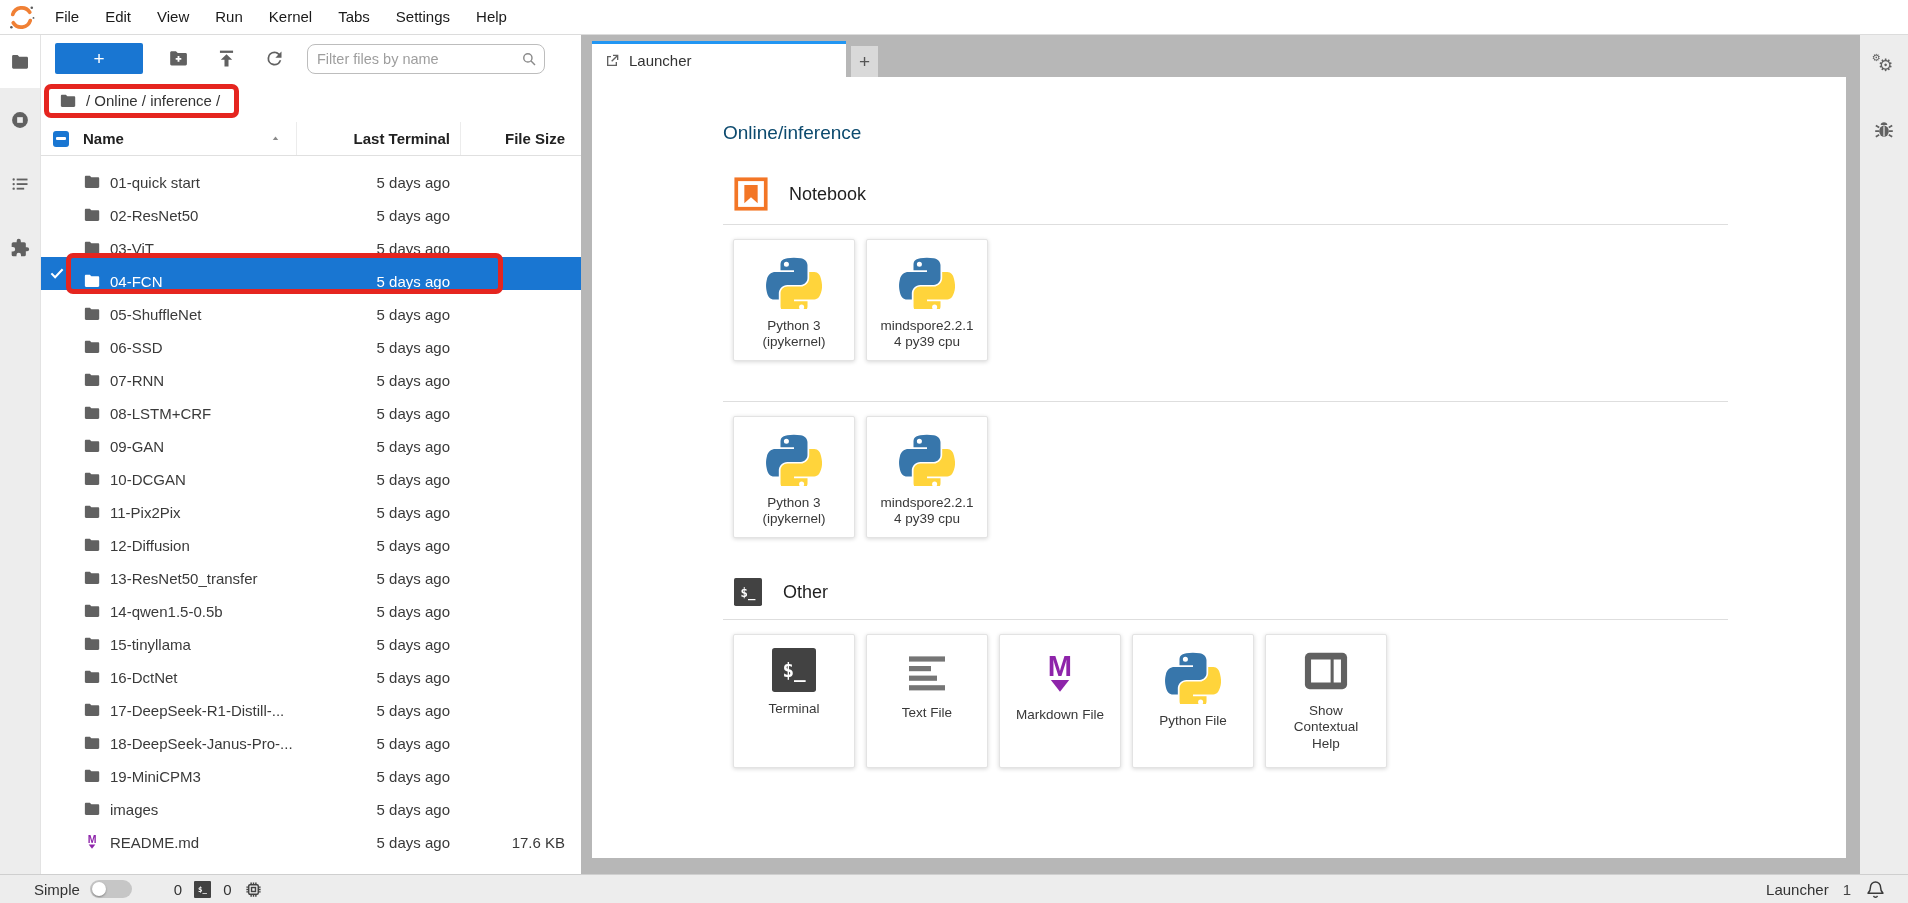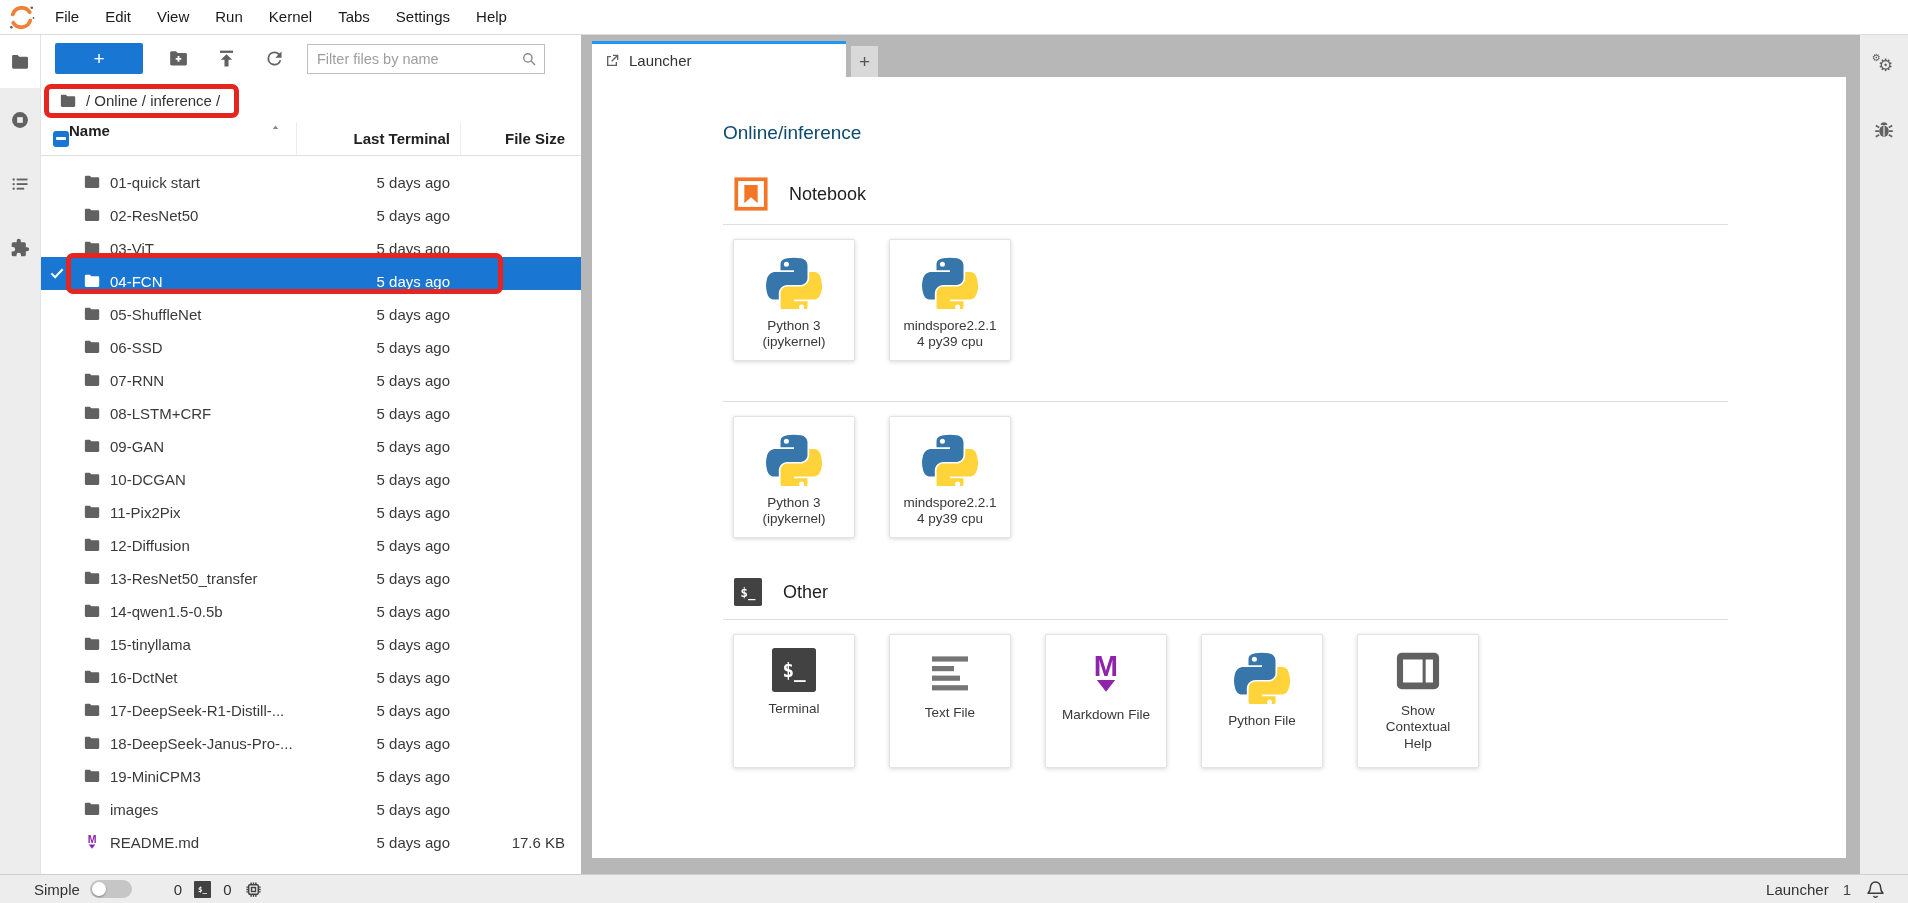--- a/index.html
+++ b/index.html
@@ -22,36 +22,36 @@
 
   
   #filebrowser{position:absolute;left:40px;top:35px;width:541px;bottom:28px;background:#fff;
                border-left:1px solid #e3e3e3;display:flex;flex-direction:column;box-sizing:border-box}
   .fb-toolbar{display:flex;align-items:center;padding:8px 0 5px 14px}
   .btn-new{width:88px;height:31px;background:#1976d2;border:none;border-radius:2px;color:#fff;
            font-size:19px;line-height:29px;text-align:center;padding:0;cursor:pointer}
   .tool-btn{background:none;border:none;width:26px;height:26px;padding:0;margin-left:22px;
             display:flex;align-items:center;justify-content:center;cursor:pointer}
   .fb-filter{position:relative;flex:1;margin:0 36px 0 20px}
-  .fb-filter input{width:100%;height:30px;border:1px solid #bdbdbd;border-radius:0;font-size:14.5px;
+  .fb-filter input{width:100%;height:30px;border:1px solid #bdbdbd;border-radius:8px;font-size:14.5px;
                    padding:0 30px 0 9px;box-sizing:border-box;color:#333;outline:none;
                    font-family:"Liberation Sans","DejaVu Sans",sans-serif}
   .fb-filter input::placeholder{color:#9e9e9e}
   .fb-filter .filter-search{position:absolute;right:7px;top:6px}
 
   .fb-crumbrow{height:43px;display:flex;align-items:center;padding-left:3px}
   .crumb-box{display:inline-flex;align-items:center;gap:9px;border:5px solid #e5251f;border-radius:7px;
              padding:3px 14px 3px 10px}
   .crumb-text{font-size:15px;color:#333;white-space:pre}
 
   .fb-header{height:33px;display:flex;align-items:center;border-bottom:1px solid #e0e0e0;font-size:15px;color:#212121}
   .fbh-check{margin-left:12px}
   .checkbox-ind{width:16px;height:16px;background:#1976d2;border-radius:3px;position:relative;cursor:pointer}
   .checkbox-ind::after{content:"";position:absolute;left:3px;right:3px;top:6.8px;height:2.6px;background:#fff;border-radius:1px}
-  .fbh-name{flex:1;display:flex;align-items:flex-start;font-weight:bold;height:100%}
+  .fbh-name{flex:1;display:flex;align-items:center;padding-left:14px;font-weight:bold;height:100%}
   .fbh-caret{margin-left:auto;margin-right:15px}
   .fbh-mod{width:164px;text-align:right;padding-right:10px;box-sizing:border-box;font-weight:bold;
            border-left:1px solid #ececec;height:100%;line-height:33px}
   .fbh-size{width:121px;text-align:right;padding-right:16px;box-sizing:border-box;font-weight:bold;
             border-left:1px solid #ececec;height:100%;line-height:33px}
 
   .fb-list{flex:1;overflow:hidden;position:relative;padding-top:2px}
   .frow{height:33px;display:flex;align-items:flex-end;font-size:15px;position:relative;color:#3a3a3a;cursor:pointer}
   .frow .row-check{position:absolute;left:7px;top:7px;display:none}
   .frow.selected{background:#1976d2;color:#fff}
@@ -72,21 +72,21 @@
             gap:9px;padding:0 12px;box-sizing:border-box;font-size:15px;color:#333;cursor:pointer}
   .add-tab{width:27px;height:31px;background:#d9d9d9;margin-left:5px;border:none;font-size:19px;color:#555;
            display:flex;align-items:center;justify-content:center;padding:0;cursor:pointer}
   .dock-content{flex:1;margin:0 14px 17px 11px;background:#fff;overflow:hidden}
   .launcher-body{padding:45px 118px 0 131px}
   .launcher-heading{font-size:19px;font-weight:400;color:#0c4a6e;margin:0 0 33px 0}
   .l-section{margin-bottom:40px}
   .l-sec-head{display:flex;align-items:center;gap:21px;padding-left:11px;margin-bottom:13px}
   .l-sec-title{font-size:18px;color:#1f1f1f}
   .l-sec-rule{border-bottom:1px solid #dedede}
-  .l-cards{display:flex;gap:34px;padding-left:10px;margin-top:14px}
+  .l-cards{display:flex;gap:11px;padding-left:10px;margin-top:14px}
   .l-card{width:122px;height:122px;background:#fff;border:1px solid #e3e3e3;border-radius:2px;
           box-shadow:0 1px 4px rgba(0,0,0,.16);display:flex;flex-direction:column;align-items:center;
           box-sizing:border-box;cursor:pointer}
   .l-section.other .l-card{height:134px}
   .l-card .icon{margin-top:13px}
   .l-card-label{margin-top:9px;font-size:13.5px;line-height:1.22;text-align:center;white-space:pre-line;color:#383838;padding:0 4px}
 
   
   #right-strip{position:absolute;right:0;top:35px;width:48px;bottom:28px;background:#ededed;
                display:flex;flex-direction:column;align-items:center;padding-top:16px;gap:38px;box-sizing:border-box}

